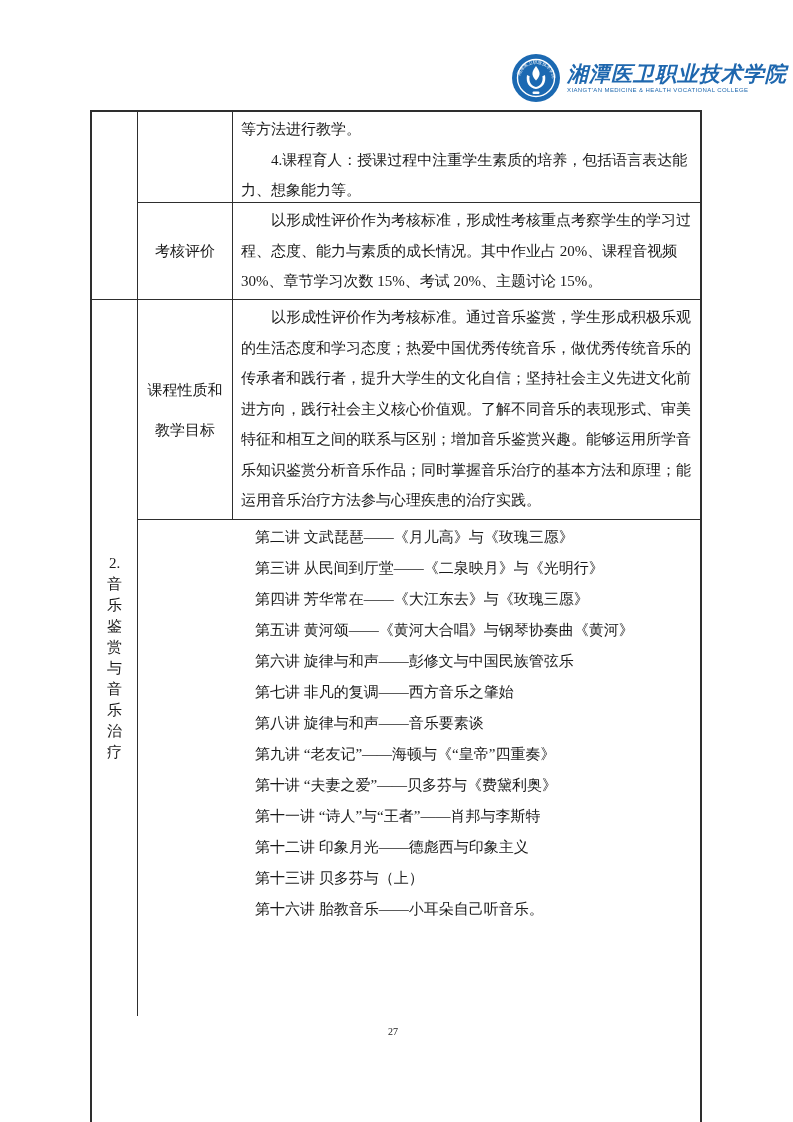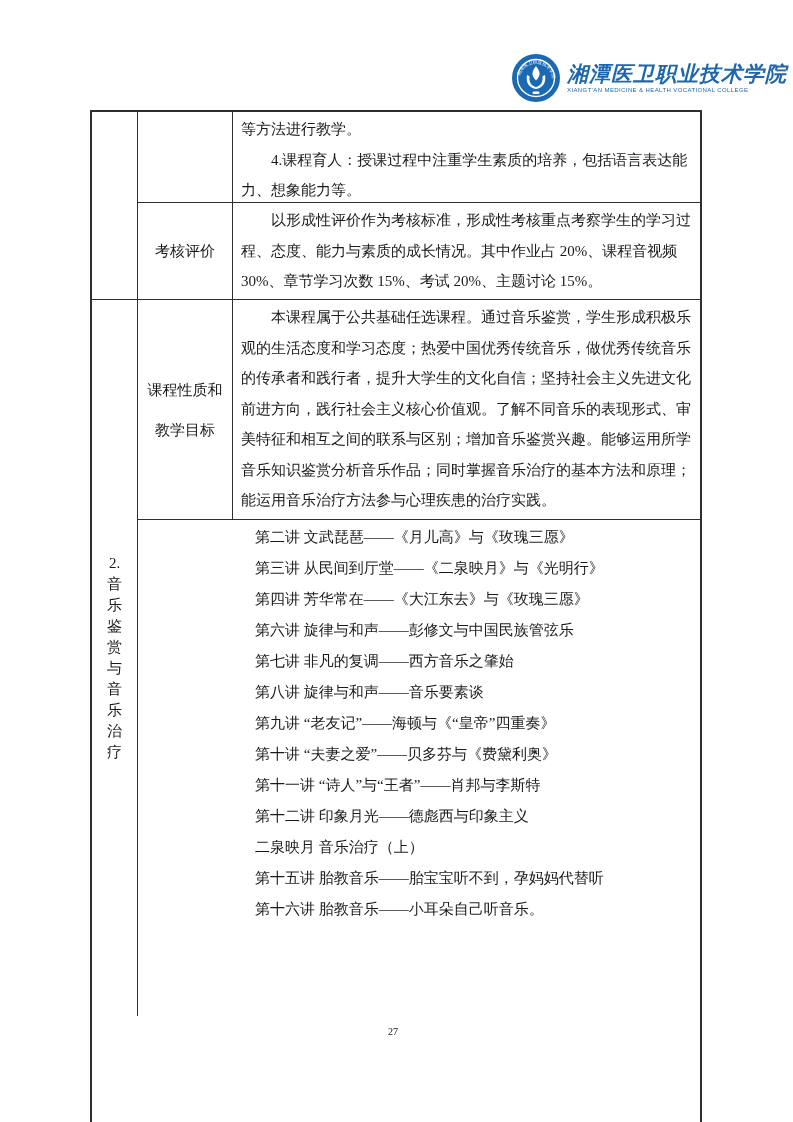--- a/index.html
+++ b/index.html
@@ -110,35 +110,35 @@
       <div>乐</div>
       <div>治</div>
       <div>疗</div>
     </div>
 
     <div class="cell bR bB c-r3c2 label-cell">
       <div class="lbl-line">课程性质和</div>
       <div class="lbl-line">教学目标</div>
     </div>
     <div class="cell bB c-r3c3 content-cell">
-      <p class="indent">本课程属于公共基础任选课程。通过音乐鉴赏，学生形成积极乐观的生活态度和学习态度；热爱中国优秀传统音乐，做优秀传统音乐的传承者和践行者，提升大学生的文化自信；坚持社会主义先进文化前进方向，践行社会主义核心价值观。了解不同音乐的表现形式、审美特征和相互之间的联系与区别；增加音乐鉴赏兴趣。能够运用所学音乐知识鉴赏分析音乐作品；同时掌握音乐治疗的基本方法和原理；能运用音乐治疗方法参与心理疾患的治疗实践。</p>
+      <p class="indent">以形成性评价作为考核标准。通过音乐鉴赏，学生形成积极乐观的生活态度和学习态度；热爱中国优秀传统音乐，做优秀传统音乐的传承者和践行者，提升大学生的文化自信；坚持社会主义先进文化前进方向，践行社会主义核心价值观。了解不同音乐的表现形式、审美特征和相互之间的联系与区别；增加音乐鉴赏兴趣。能够运用所学音乐知识鉴赏分析音乐作品；同时掌握音乐治疗的基本方法和原理；能运用音乐治疗方法参与心理疾患的治疗实践。</p>
     </div>
 
     <div class="cell c-r4c3 lect-list">
       <div class="lect-line">第二讲 文武琵琶——《月儿高》与《玫瑰三愿》</div>
       <div class="lect-line">第三讲 从民间到厅堂——《二泉映月》与《光明行》</div>
       <div class="lect-line">第四讲 芳华常在——《大江东去》与《玫瑰三愿》</div>
+      <div class="lect-line">第五讲 黄河颂——《黄河大合唱》与钢琴协奏曲《黄河》</div>
       <div class="lect-line">第六讲 旋律与和声——彭修文与中国民族管弦乐</div>
       <div class="lect-line">第七讲 非凡的复调——西方音乐之肇始</div>
       <div class="lect-line">第八讲 旋律与和声——音乐要素谈</div>
       <div class="lect-line">第九讲 “老友记”——海顿与《“皇帝”四重奏》</div>
       <div class="lect-line">第十讲 “夫妻之爱”——贝多芬与《费黛利奥》</div>
       <div class="lect-line">第十一讲 “诗人”与“王者”——肖邦与李斯特</div>
       <div class="lect-line">第十二讲 印象月光——德彪西与印象主义</div>
-      <div class="lect-line">二泉映月 音乐治疗（上）</div>
-      <div class="lect-line">第十五讲 胎教音乐——胎宝宝听不到，孕妈妈代替听</div>
+      <div class="lect-line">第十三讲 贝多芬与（上）</div>
       <div class="lect-line">第十六讲 胎教音乐——小耳朵自己听音乐。</div>
     </div>
   </div>
 
   <div class="page-number">27</div>
 
 </div>
 
 </body></html>

